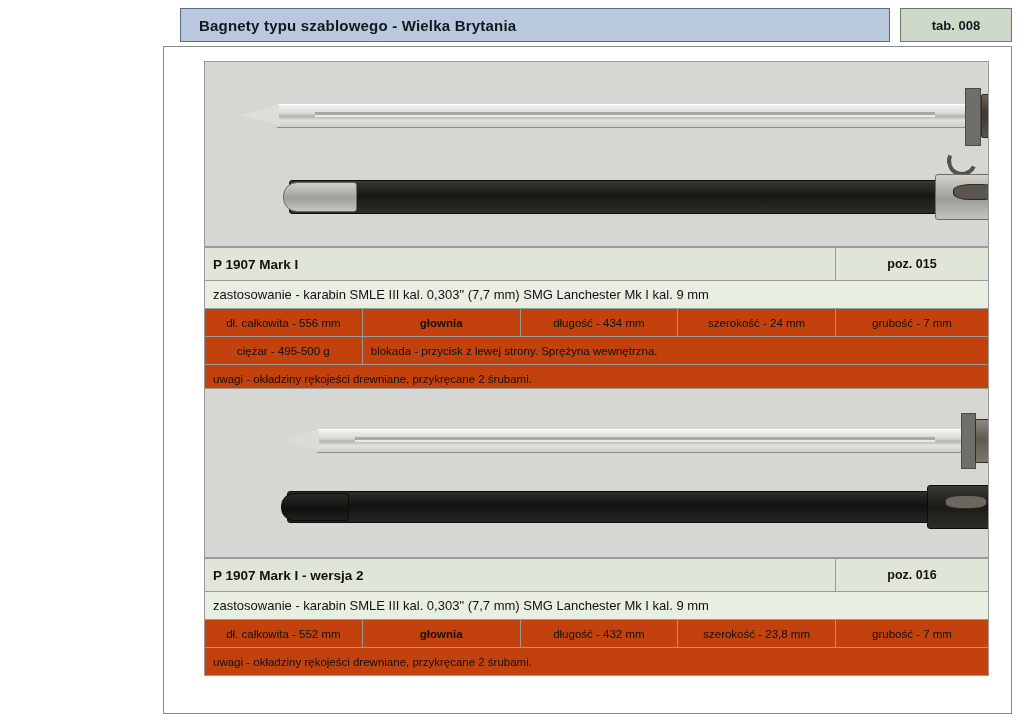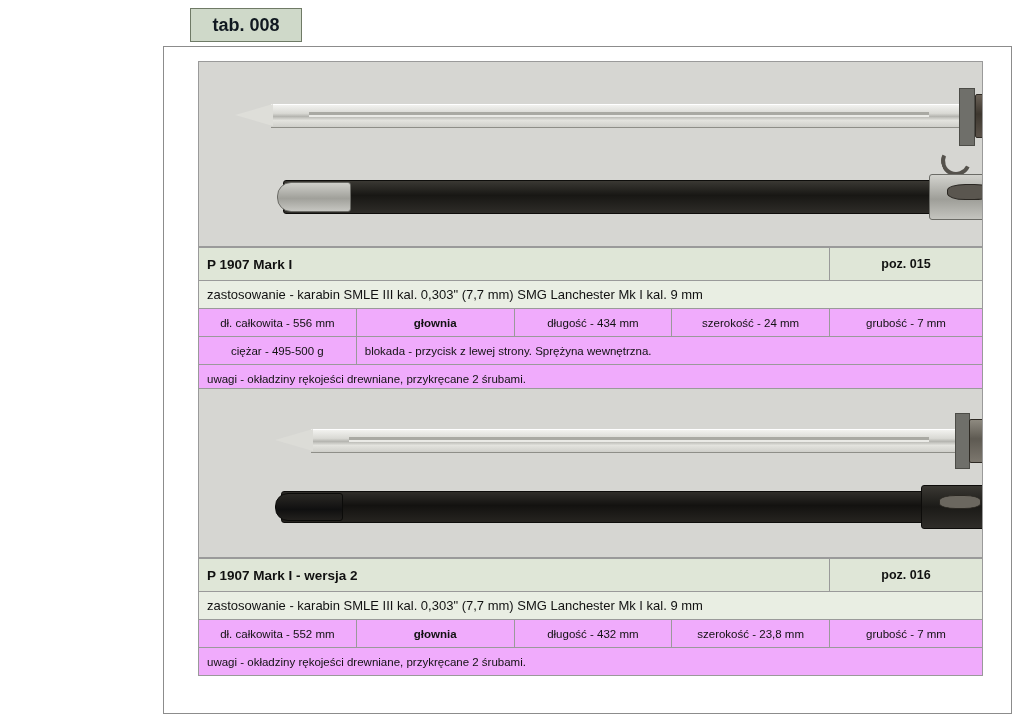--- a/index.html
+++ b/index.html
@@ -45,38 +45,38 @@
   }
   .header-tab {
     width: 112px;
     margin-left: 10px;
     background: #cfd9c9;
     border: 1px solid #6f7a66;
     display: flex;
     align-items: center;
     justify-content: center;
     box-sizing: border-box;
-    font-size: 18px;
+    font-size: 13px;
     font-weight: bold;
     color: #101820;
   }
   
   .frame {
     position: absolute;
     left: 163px;
     top: 46px;
     width: 849px;
     height: 668px;
     border: 1px solid #8c8c8c;
     background: #ffffff;
     box-sizing: border-box;
   }
   .entry {
     position: absolute;
-    left: 34px;
+    left: 40px;
     width: 785px;
   }
   .entry-1 { top: 14px; }
   .entry-2 { top: 341px; }
 
   
   .photo {
     position: relative;
     width: 785px;
     height: 186px;
@@ -156,21 +156,21 @@
     width: 785px;
     border-collapse: collapse;
     table-layout: fixed;
     font-size: 11.5px;
   }
   .spec td {
     border: 1px solid #9a9a9a;
     padding: 4px 8px;
     height: 19px;
     vertical-align: middle;
-    background: #f0abfc;
+    background: #c2410c;
   }
   .row-title td {
     background: #dfe6d7;
     font-weight: bold;
     font-size: 13.5px;
     height: 24px;
   }
   .row-title .poz {
     text-align: center;
     font-weight: bold;
@@ -182,20 +182,21 @@
   }
   .c-center { text-align: center; }
   .c-bold { font-weight: bold; text-align: center; }
 </style>
 </head>
 <body>
 
 <div class="page">
 
   <div class="header-row">
+    <div class="header-title">Bagnety typu szablowego  -  Wielka Brytania</div>
     <div class="header-tab">tab. 008</div>
   </div>
 
   <div class="frame">
 
     <div class="entry entry-1">
 
       <div class="photo">
 
         <div class="blade" style="left:72px; top:42px; width:690px; height:22px;"></div>

